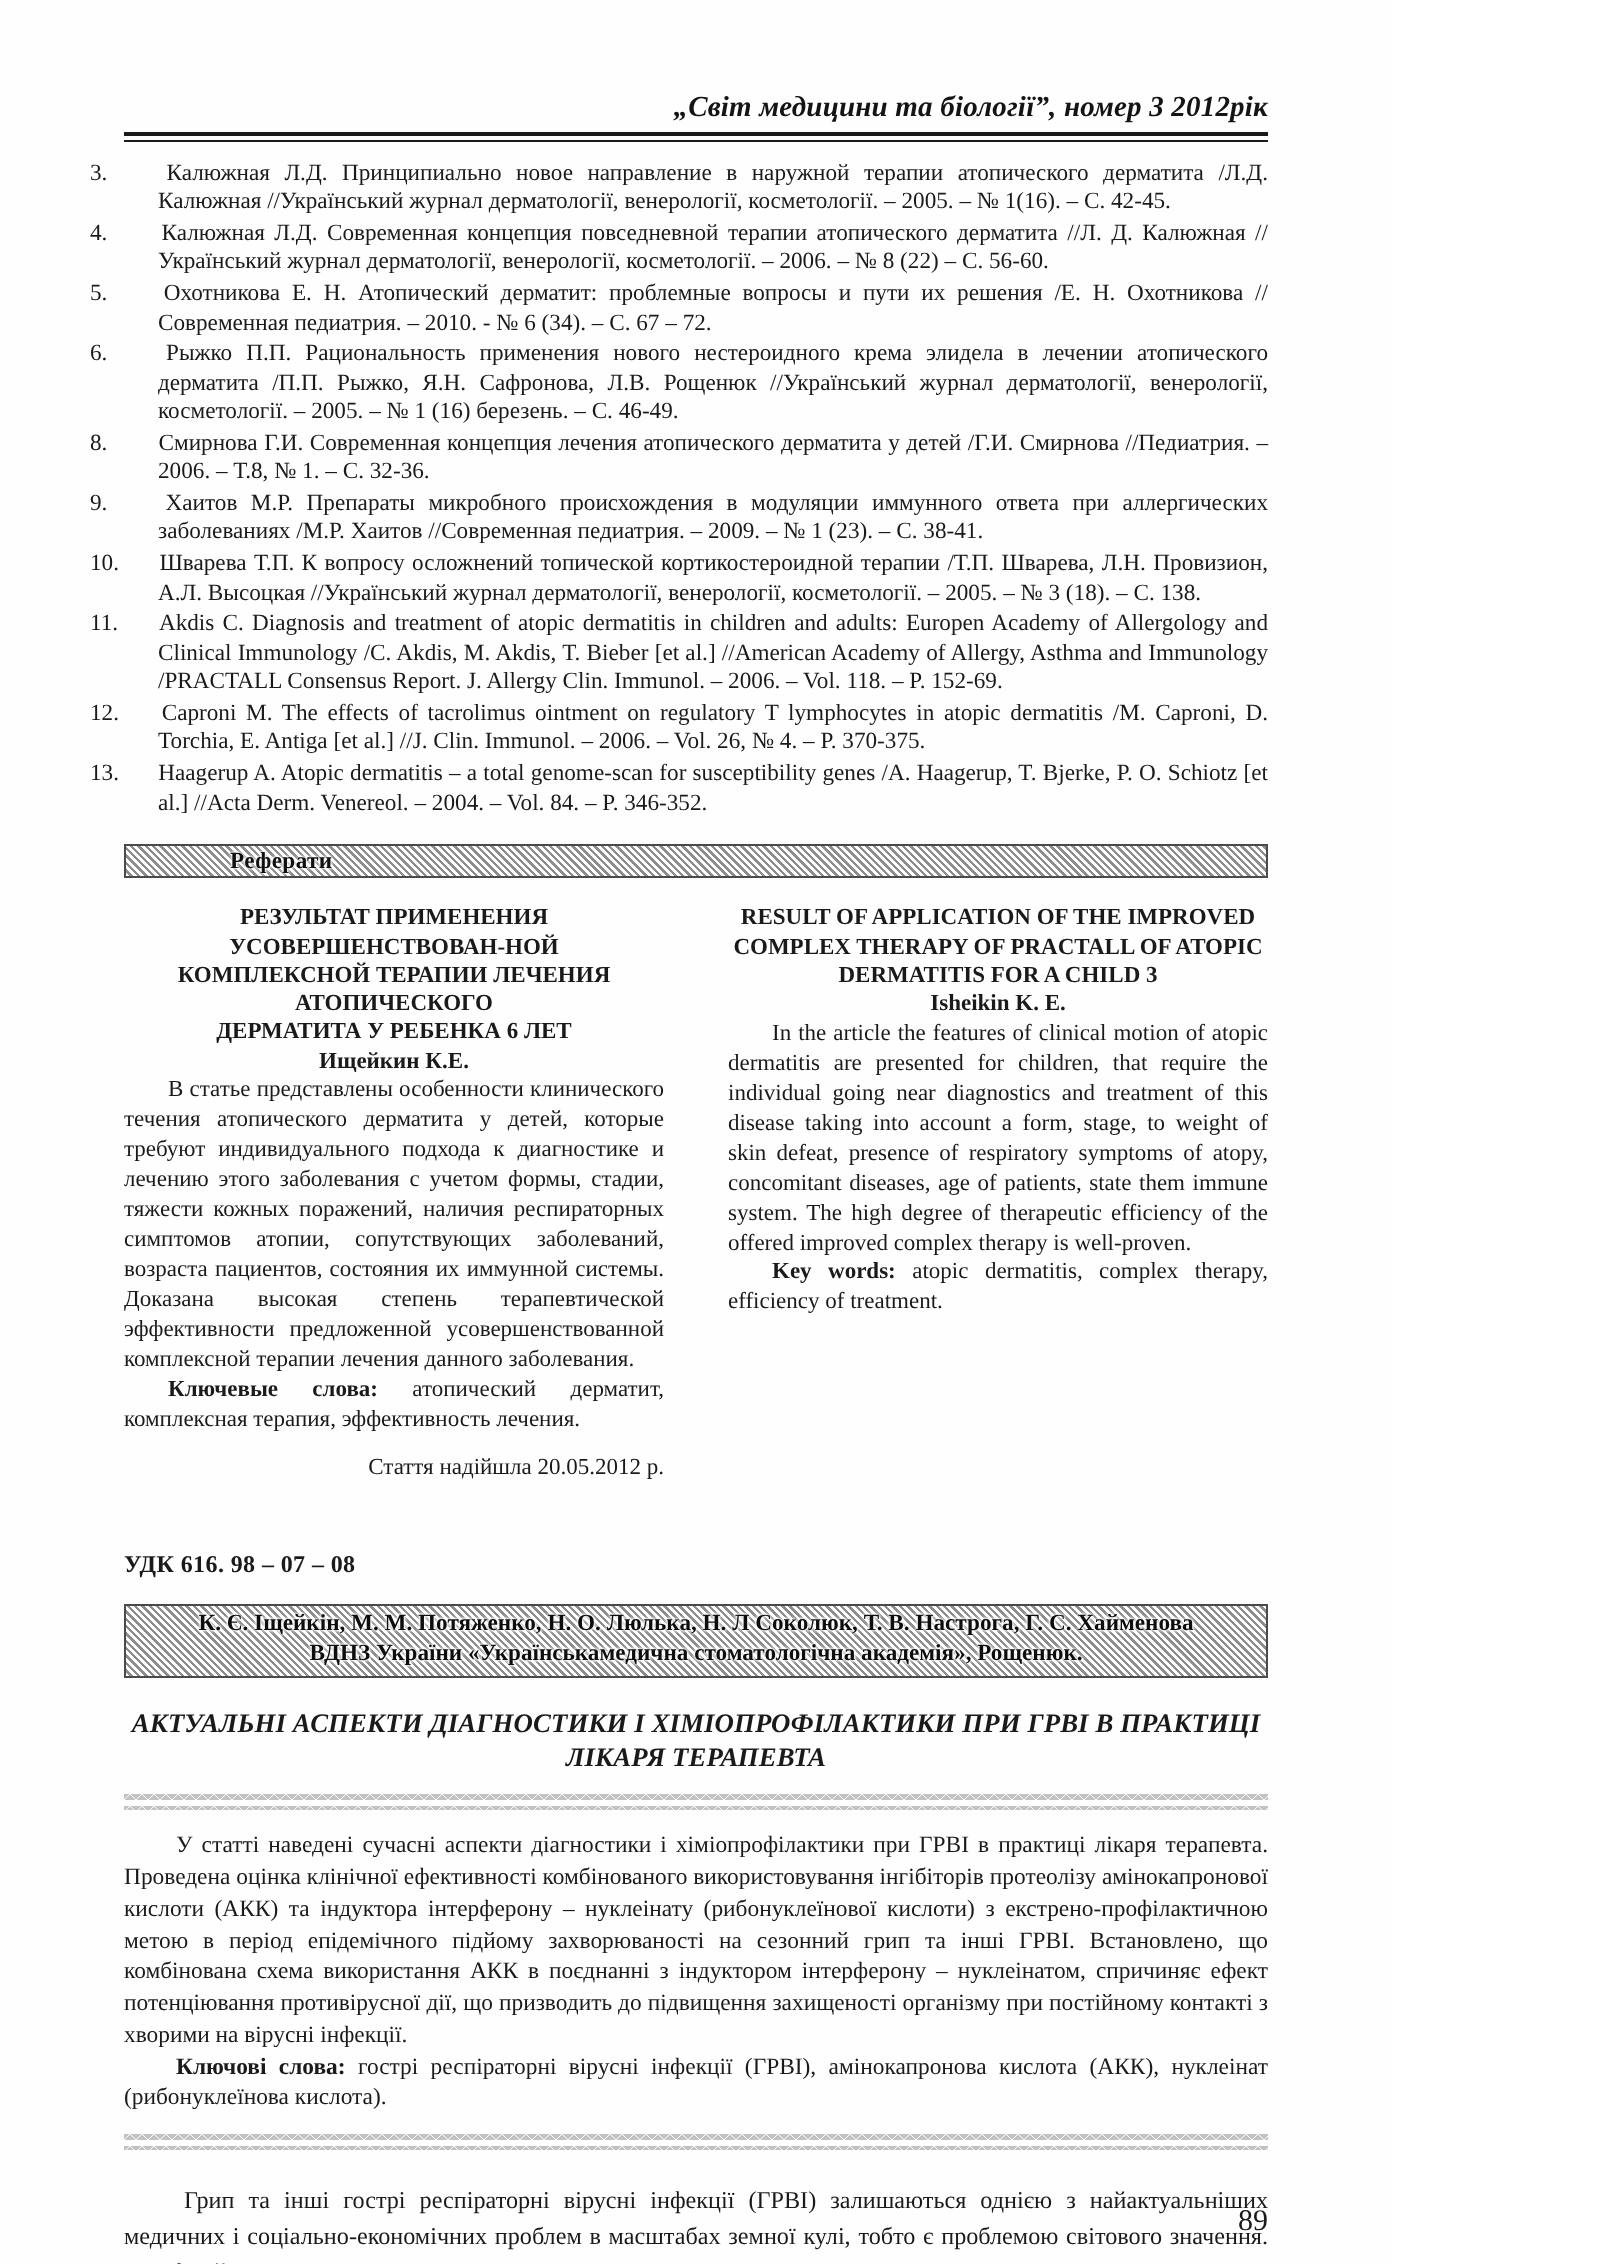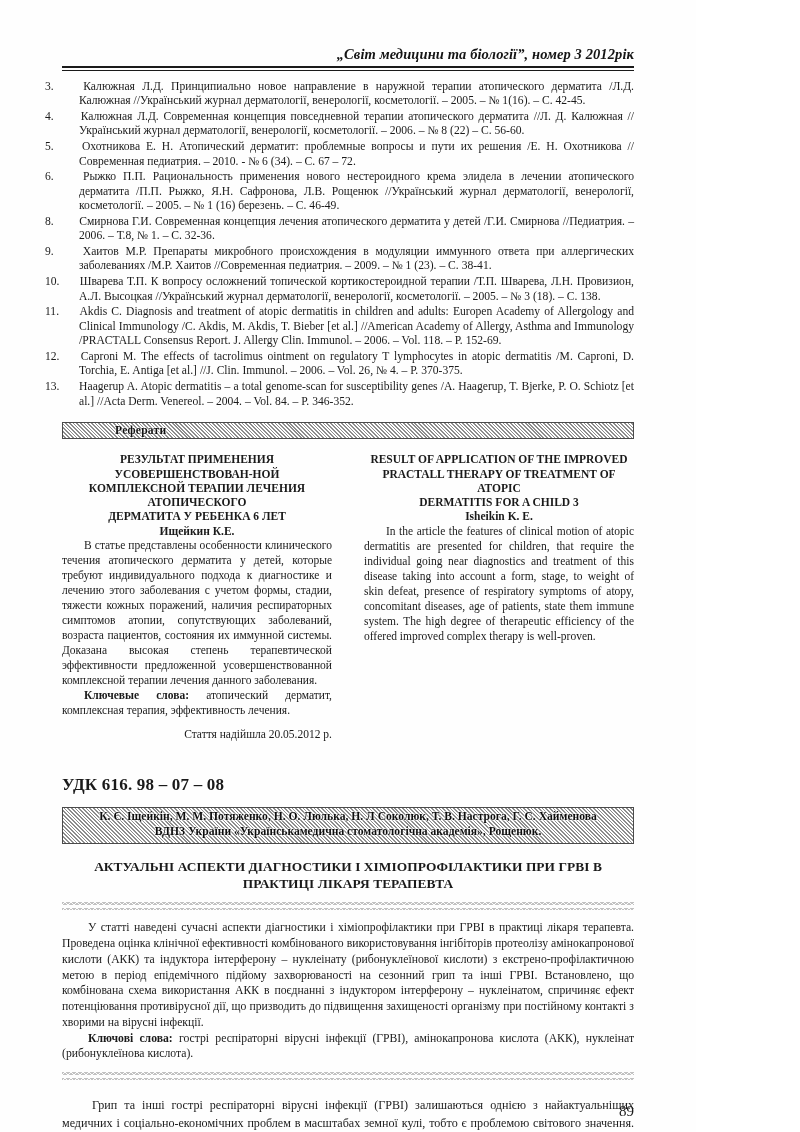--- a/index.html
+++ b/index.html
@@ -127,21 +127,21 @@
   .submitted {
     text-align: right;
     font-size: 11.5px;
     margin-top: 9px;
   }
 
   
   .udc {
     margin-top: 33px;
     font-weight: bold;
-    font-size: 17px;
+    font-size: 12px;
     letter-spacing: 0.2px;
   }
 
   
   .authors-band {
     margin-top: 12px;
     border: 0.9px solid #4a4a4a;
     background-image:
       repeating-linear-gradient(
         45deg,
@@ -161,20 +161,21 @@
   }
 
   
   .art-title {
     margin-top: 14px;
     text-align: center;
     font-weight: bold;
     font-size: 13.4px;
     line-height: 1.30;
     letter-spacing: 0.05px;
+    font-style: italic;
   }
 
   
   .zigzag {
     height: 8px;
     margin: 10px 0 0 0;
     background-image:
       linear-gradient(135deg, #b8b8b8 25%, transparent 25%),
       linear-gradient(225deg, #b8b8b8 25%, transparent 25%),
       linear-gradient(315deg, #b8b8b8 25%, transparent 25%),
@@ -256,25 +257,29 @@
       <p class="abs-keys">
         <b>Ключевые слова: </b>
         <span>атопический дерматит, комплексная терапия, эффективность лечения.</span>
       </p>
       <div class="submitted">Стаття надійшла 20.05.2012 р.</div>
     </div>
 
     <div class="abs-col">
       <div class="abs-title">
         <div>RESULT OF APPLICATION OF THE IMPROVED</div>
-        <div>PRACTALL THERAPY OF TREATMENT OF ATOPIC</div>
+        <div>COMPLEX THERAPY OF PRACTALL OF ATOPIC</div>
         <div>DERMATITIS FOR A CHILD 3</div>
       </div>
       <div class="abs-author">Isheikin K. E.</div>
       <p class="abs-body">In the article the features of clinical motion of atopic dermatitis are presented for children, that require the individual going near diagnostics and treatment of this disease taking into account a form, stage, to weight of skin defeat, presence of respiratory symptoms of atopy, concomitant diseases, age of patients, state them immune system. The high degree of therapeutic efficiency of the offered improved complex therapy is well-proven.</p>
+      <p class="abs-keys">
+        <b>Key words: </b>
+        <span>atopic dermatitis, complex therapy, efficiency of treatment.</span>
+      </p>
     </div>
 
   </div>
 
   <div class="udc">УДК 616. 98 – 07 – 08</div>
 
   <div class="authors-band">
     <div class="authors-line">К. Є. Іщейкін, М. М. Потяженко, Н. О. Люлька, Н. Л Соколюк, Т. В. Настрога, Г. С. Хайменова</div>
     <div class="authors-line">ВДНЗ України «Українськамедична стоматологічна академія», Рощенюк.</div>
   </div>

